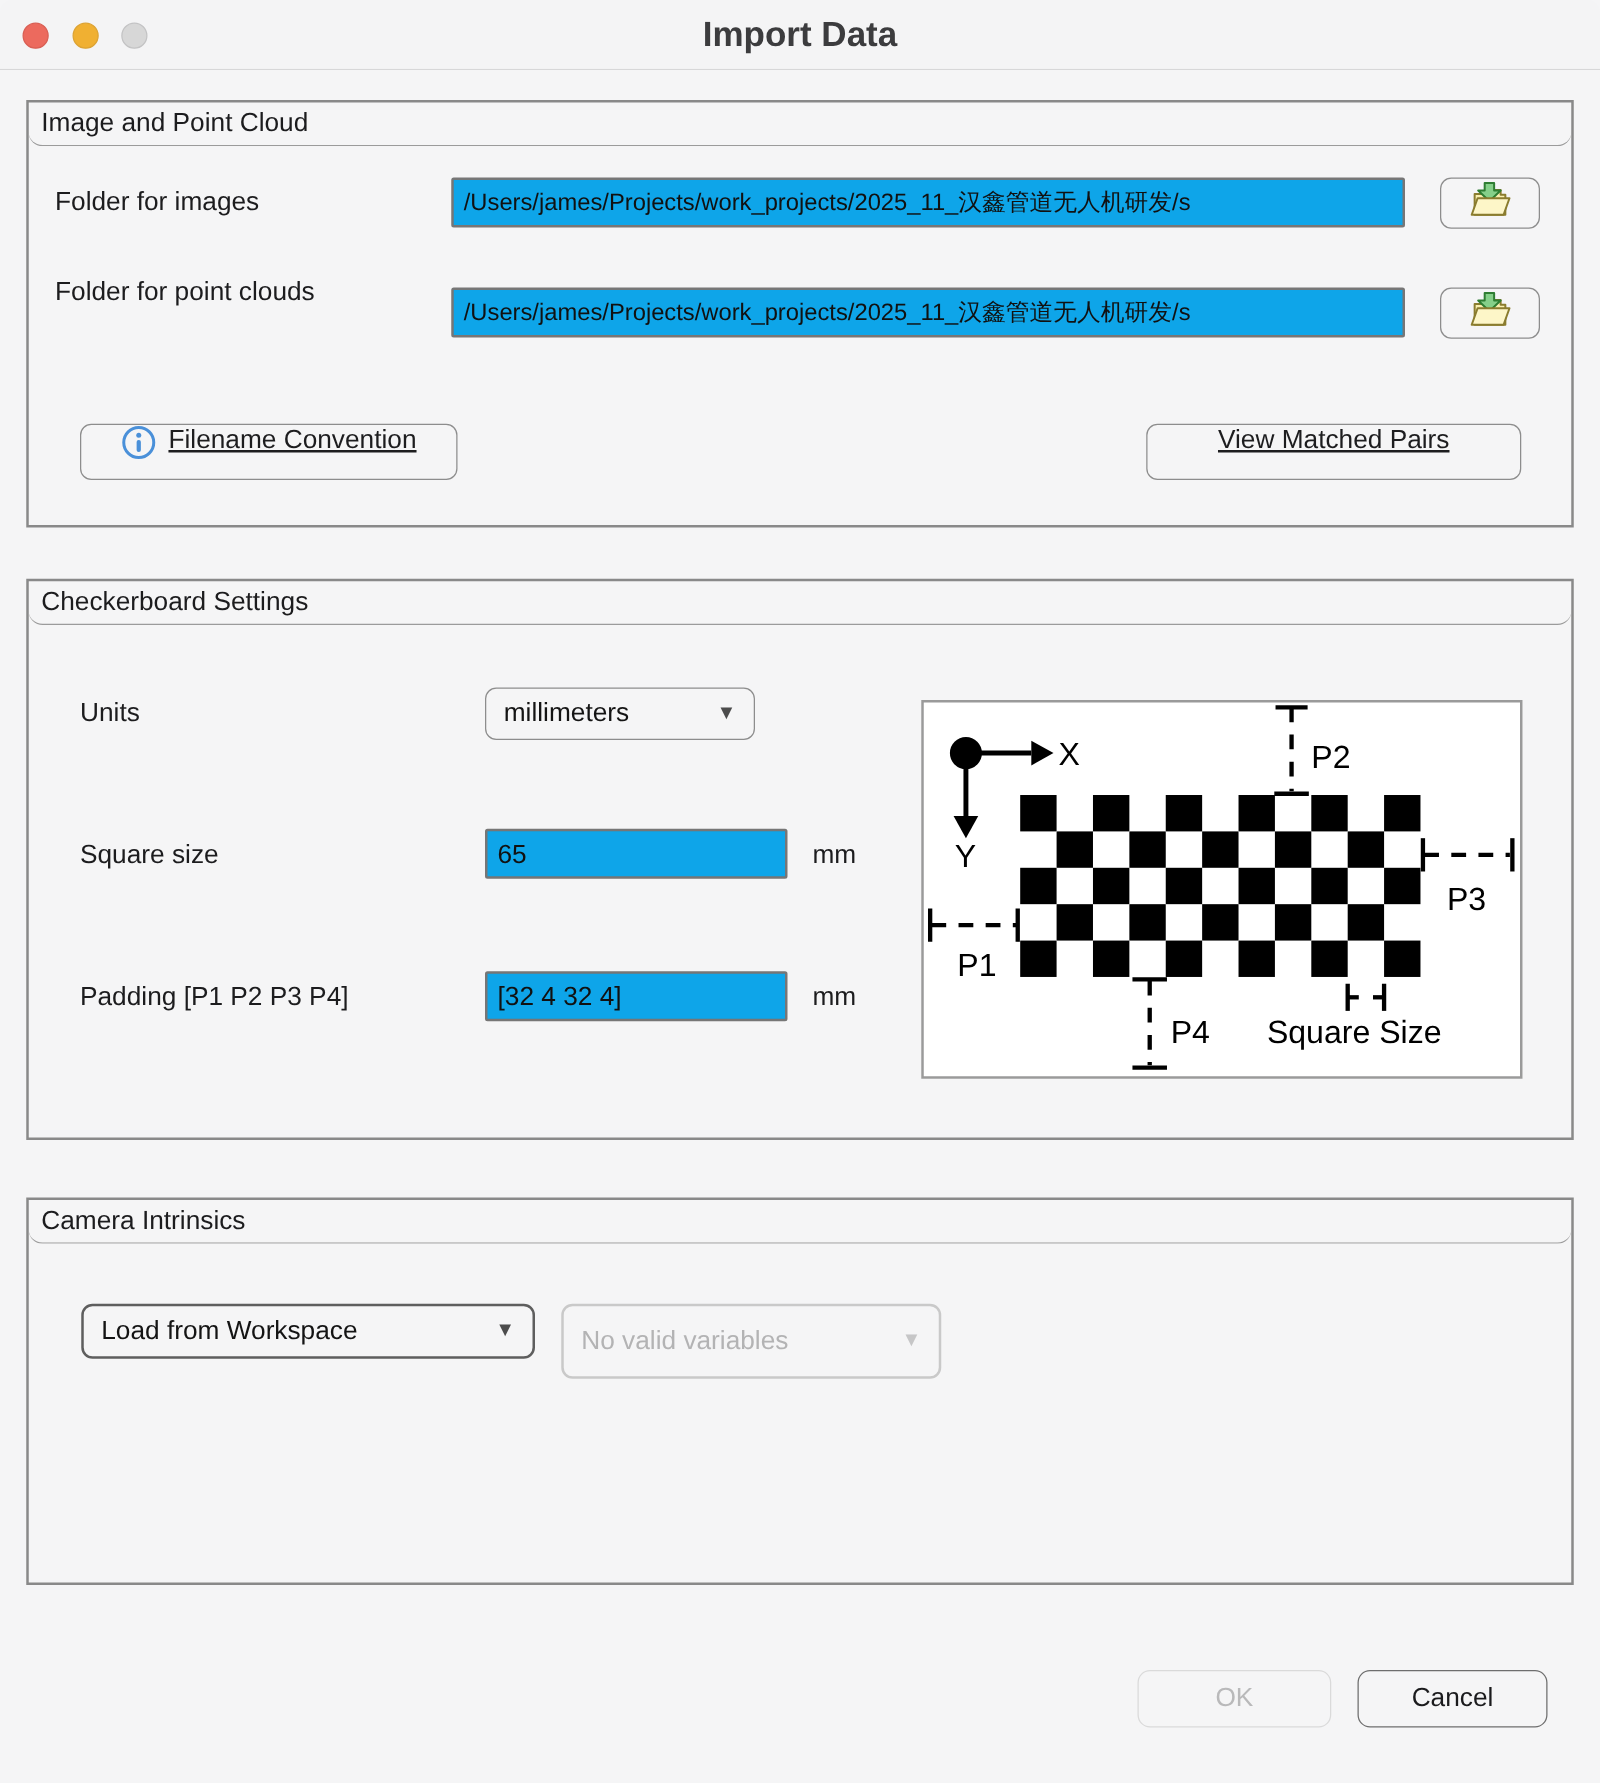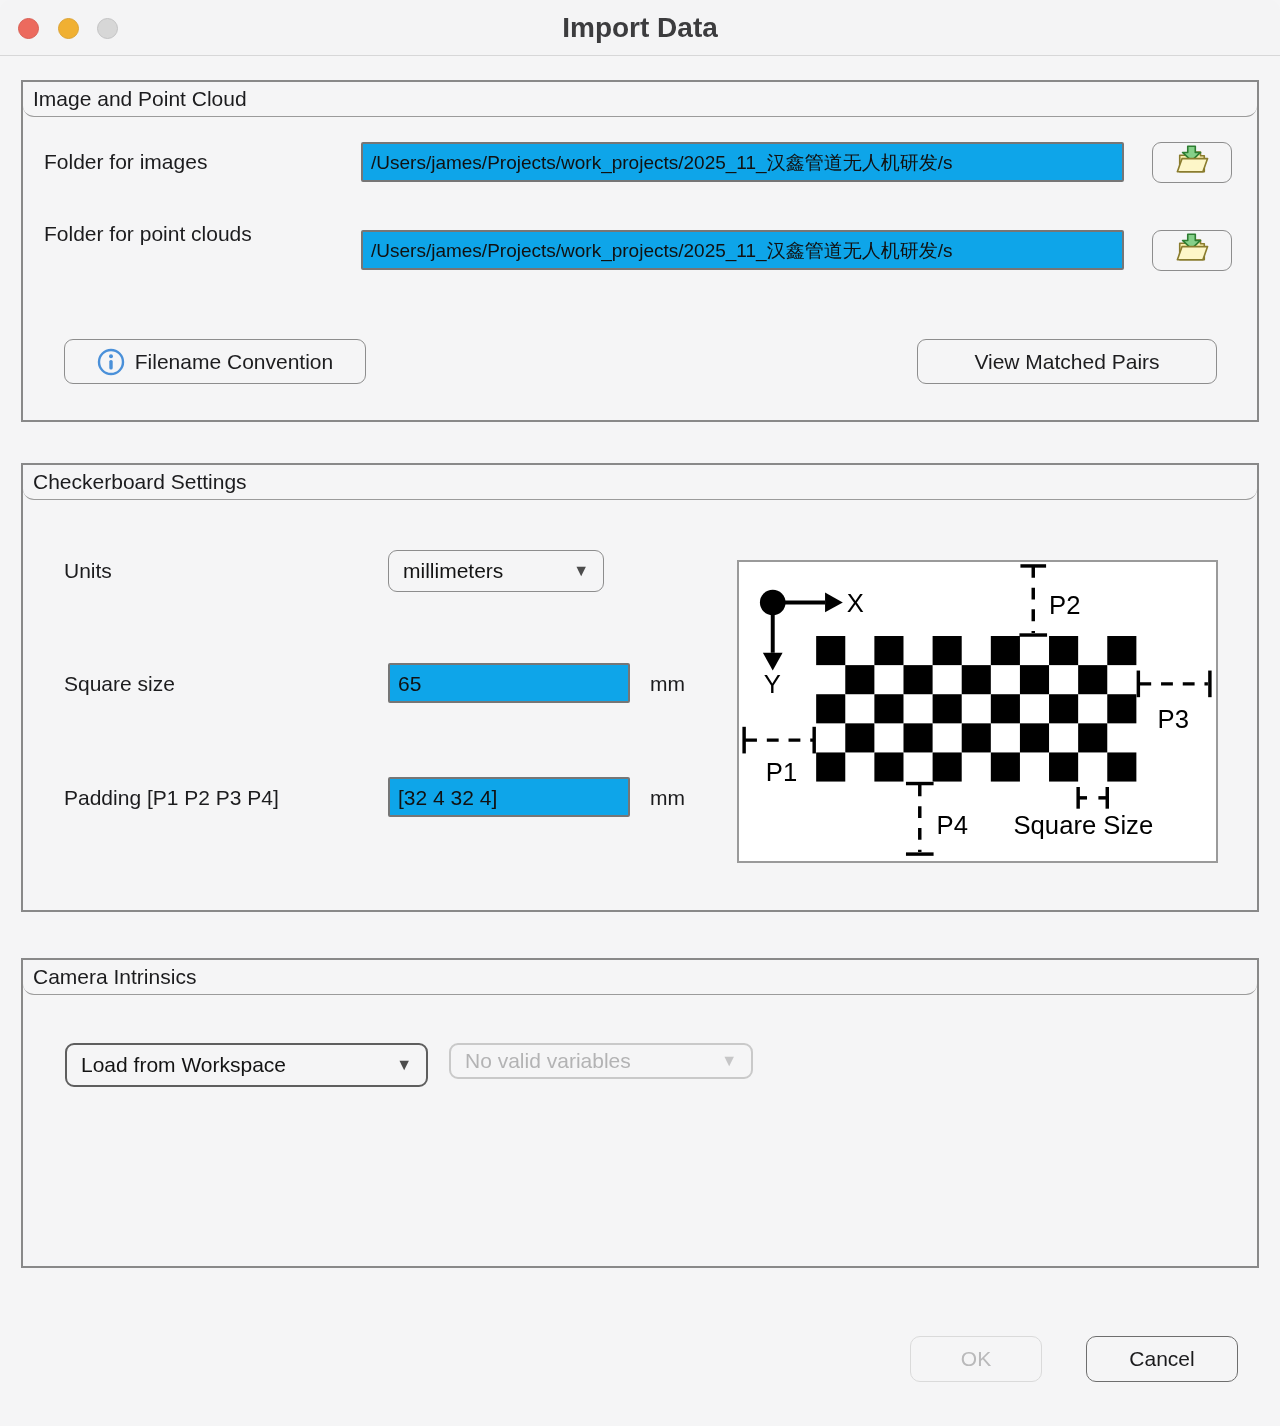--- a/index.html
+++ b/index.html
@@ -43,22 +43,22 @@
 
   .txtfield {
     position:absolute; background:#0ea5e9; border:2px solid #767676;
     border-radius:2px; font-size:19px; color:#111;
     padding:0 8px; line-height:37px; height:40px;
     white-space:nowrap; overflow:hidden;
   }
   .btn {
     position:absolute; background:transparent; border:1.5px solid #8d8d8d;
     border-radius:9px; font-size:21px; color:#1d1d1f;
-    display:flex; align-items:center; justify-content:center;
-    font-family:inherit; cursor:default; gap:10px;
+    display:flex; align-items:flex-start; justify-content:center;
+    font-family:inherit; cursor:default; gap:10px;text-decoration:underline;
   }
   .iconbtn { width:80px; height:41px; }
   .dropdown {
     position:absolute; background:transparent; border:1.5px solid #8d8d8d;
     border-radius:9px; font-size:21px; color:#141414;
     display:flex; align-items:center; height:42px;
     padding:0 14px;
   }
   .dropdown .caret { margin-left:auto; font-size:16px; color:#4c4c4c; }
   .dd-strong { border:2px solid #5e5e5e; }
@@ -69,21 +69,21 @@
     position:absolute; left:714px; top:95px; width:481px; height:303px;
     background:#ffffff; border:2px solid #9a9a9a;
   }
   .diagram-box svg { display:block; width:100%; height:100%; }
 
   .footer-btn {
     position:absolute; top:1336px; height:46px; border-radius:10px;
     font-size:21px; display:flex; align-items:center; justify-content:center;
     font-family:inherit; background:transparent;
   }
-  .ok   { left:910px;  width:132px; border:1.5px solid #dadada; color:#b9b9ba; }
+  .ok   { left:910px;  width:155px; border:1.5px solid #dadada; color:#b9b9ba; }
   .cancel { left:1086px; width:152px; border:1.5px solid #6e6e6e; color:#1b1b1d; }
 </style>
 </head>
 <body>
 
 <div class="titlebar">
   <div class="traffic t-close"></div>
   <div class="traffic t-min"></div>
   <div class="traffic t-zoom"></div>
   <div class="win-title">Import Data</div>
@@ -212,20 +212,20 @@
 </div>
 
 <div class="panel p3">
   <div class="panel-title">Camera Intrinsics</div>
 
   <div class="dropdown dd-strong" style="left:42px; top:83px; width:363px; height:44px;">
     <span>Load from Workspace</span>
     <span class="caret">▼</span>
   </div>
 
-  <div class="dropdown dd-disabled" style="left:426px; top:83px; width:304px; height:36px;">
+  <div class="dropdown dd-disabled" style="left:426px; top:83px; width:304px; height:60px;">
     <span>No valid variables</span>
     <span class="caret">▼</span>
   </div>
 </div>
 
 <button class="footer-btn ok">OK</button>
 <button class="footer-btn cancel">Cancel</button>
 
 </body></html>

